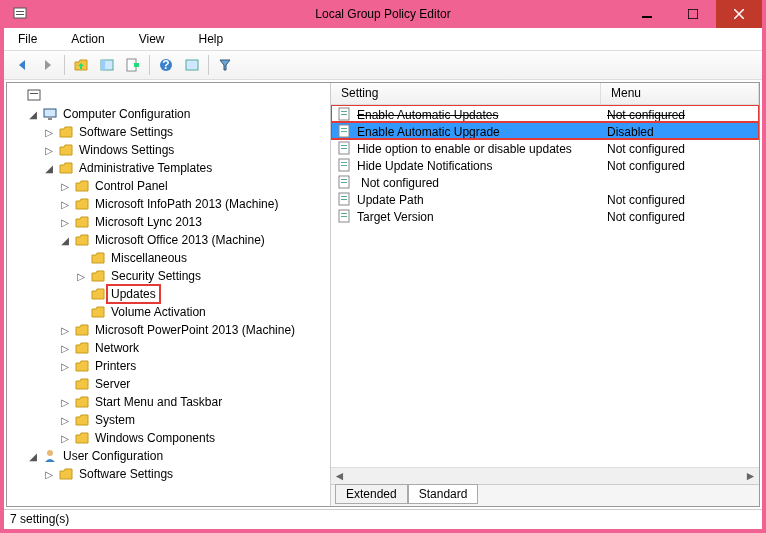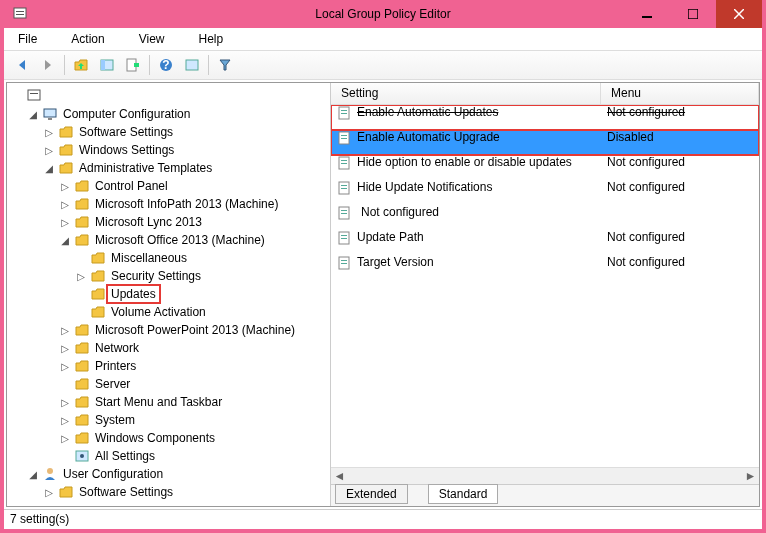--- a/index.html
+++ b/index.html
@@ -23,31 +23,31 @@
 .tree .label { padding:0 2px; }
 .tree .node.highlighted .label { outline:2px solid #e53935; outline-offset:1px; }
 .i0{padding-left:0} .i1{padding-left:16px} .i2{padding-left:32px} .i3{padding-left:48px} .i4{padding-left:64px}
 .folder-svg { fill:#f4c542; stroke:#c79a1e; }
 .right { flex:1; display:flex; flex-direction:column; background:#fff; position:relative; }
 .listhead { display:flex; height:22px; border-bottom:1px solid #ddd; background:linear-gradient(#fdfdfd,#f0f0f0); }
 .listhead .h { padding:3px 10px; border-right:1px solid #ddd; }
 .listhead .h.c1 { width:270px; }
 .listhead .h.c2 { flex:1; }
 .listbody { flex:1; overflow:auto; position:relative; }
-.row { display:flex; align-items:flex-start; height:25px; padding-left:6px; }
+.row { display:flex; align-items:flex-end; height:17px; padding-left:6px; }
 .row .ricon { width:16px; height:16px; margin-right:4px; flex-shrink:0; }
 .row .c1 { width:246px; }
 .row .c2 { flex:1; padding-left:4px; }
 .row.selected { background:#3399ff; color:#000000; }
 .row.boxed { outline:2px solid #e53935; outline-offset:-1px; }
 .scroll-h { height:17px; background:#f0f0f0; border-top:1px solid #ddd; display:flex; align-items:center; }
 .scroll-h .thumb-l { width:17px; text-align:center; color:#666; }
 .scroll-h .track { flex:1; }
 .scroll-h .thumb-r { width:17px; text-align:center; color:#666; }
-.tabs { height:22px; display:flex; align-items:flex-start; padding-left:4px; background:#f5f5f5; border-top:1px solid #ccc;gap:20px; }
+.tabs { height:22px; display:flex; align-items:flex-start; padding-left:4px; background:#f5f5f5; border-top:1px solid #ccc; }
 .tabs .tab { padding:2px 10px; border:1px solid #aaa; background:#fff; border-top-left-radius:0; border-top-right-radius:0; position:relative; top:-1px; }
 .tabs .tab.inactive { background:#f2f2f2; }
 .status { height:20px; border-top:1px solid #ccc; padding:2px 6px; background:#fff; }
 svg { display:block; }
 </style>
 </head>
 <body>
 
 <div class="titlebar">
   <span class="winicon">
@@ -312,30 +312,20 @@
       </div>
     <div class="node i3">
         <span class="toggle">▷</span>
         <span class="icon">
           <svg width="16" height="16">
             <path class="folder-svg" d="M2 5 L6 5 L7 3 L14 3 L14 13 L2 13 Z"></path>
           </svg>
         </span>
         <span class="label">Windows Components</span>
       </div>
-    <div class="node i3">
-        <span class="toggle"></span>
-        <span class="icon">
-          <svg width="16" height="16">
-            <rect x="2" y="3" width="12" height="10" fill="#cfe8ff" stroke="#5a9"></rect>
-            <circle cx="8" cy="8" r="2" fill="#357"></circle>
-          </svg>
-        </span>
-        <span class="label">All Settings</span>
-      </div>
     <div class="node i1">
         <span class="toggle">◢</span>
         <span class="icon">
           <svg width="16" height="16">
             <circle cx="8" cy="5" r="3" fill="#e8b976"></circle>
             <path d="M3 14 Q8 8 13 14 Z" fill="#3a81cc"></path>
           </svg>
         </span>
         <span class="label">User Configuration</span>
       </div>

